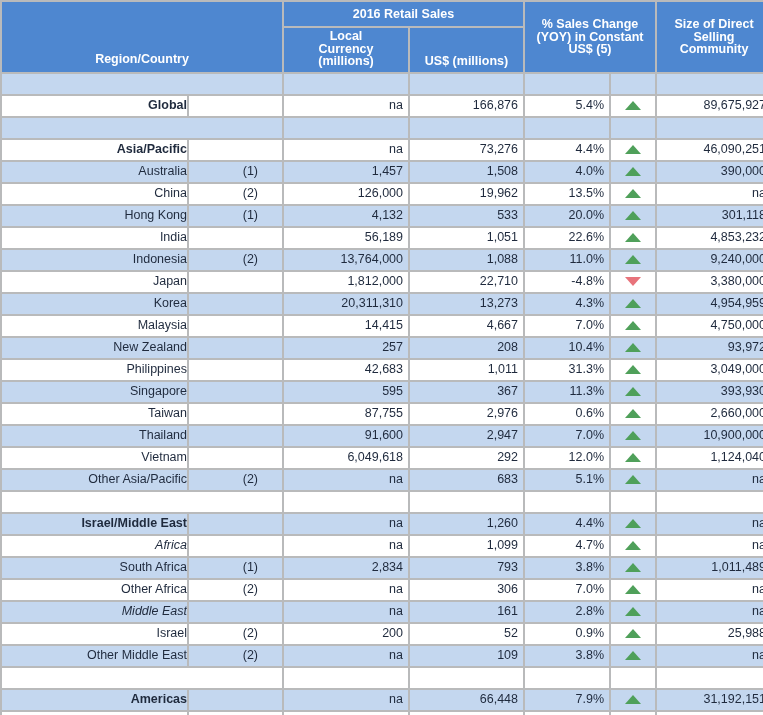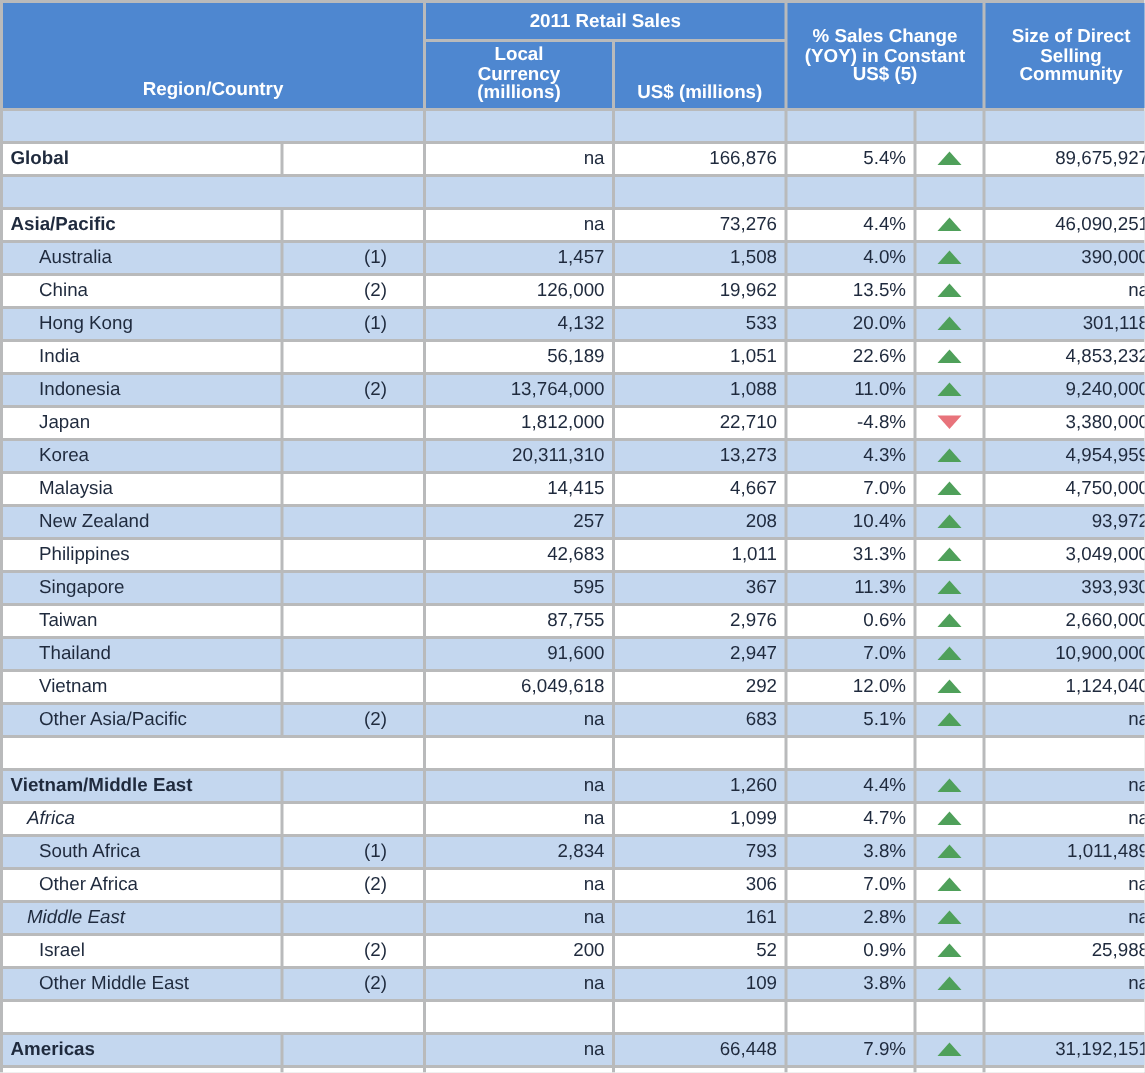--- a/index.html
+++ b/index.html
@@ -48,21 +48,21 @@
   .hdr-tall{height:92px;margin-top:24px;}
   .hdr-top{height:20px;}
   .hdr-sub{height:70px;vertical-align:bottom !important;padding-bottom:4px !important;margin-left:45px;}
   .hdr-name{vertical-align:bottom !important;padding-bottom:6px !important;}
 
   
   .cell{background:#ffffff;}
   .stripe{background:#c4d7ef;}
   .spacer td{height:14px;}
 
-  .nm{padding-left:5px !important;text-align:left;}
+  .nm{padding-left:5px !important;text-align:right;}
   .indent1{padding-left:16px !important;}
   .indent2{padding-left:24px !important;}
   .bold{font-weight:bold;}
   .bolditalic{font-weight:normal;font-style:italic;}
   .num{text-align:right;padding-right:5px !important;}
   .note{text-align:right;padding-right:24px !important;font-size:12px;}
   .arr{text-align:center;}
 
   .tri{display:inline-block;width:0;height:0;vertical-align:middle;}
   .tri.up{
@@ -84,21 +84,21 @@
         <col class="c-note">
         <col class="c-local">
       <col class="c-usd">
         <col class="c-pct">
         <col class="c-arr">
         <col class="c-size">
     </colgroup>
     <thead>
       <tr>
         <td class="hdr hdr-name hdr-tall" rowspan="2" colspan="2">Region/Country</td>
-        <td class="hdr hdr-top" colspan="2">2011 Retail Sales</td>
+        <td class="hdr hdr-top" colspan="2">2016 Retail Sales</td>
         <td class="hdr hdr-tall" colspan="2" rowspan="2">
           <div>% Sales Change</div>
           <div>(YOY) in Constant</div>
           <div>US$ (5)</div>
         </td>
         <td class="hdr hdr-tall" rowspan="2">
           <div>Size of Direct</div>
           <div>Selling</div>
           <div>Community</div>
         </td>
@@ -284,21 +284,21 @@
         </tr>
         <tr class="spacer">
           <td colspan="2" class="cell"></td>
           <td class="cell"></td>
           <td class="cell"></td>
           <td class="cell"></td>
           <td class="cell"></td>
           <td class="cell"></td>
         </tr>
         <tr>
-          <td class="stripe nm  bold">Vietnam/Middle East</td>
+          <td class="stripe nm  bold">Israel/Middle East</td>
           <td class="stripe note"></td>
           <td class="stripe num">na</td>
           <td class="stripe num">1,260</td>
           <td class="stripe num">4.4%</td>
           <td class="stripe arr"><span class="tri up"></span></td>
           <td class="stripe num">na</td>
         </tr>
         <tr>
           <td class="cell nm indent1 bolditalic">Africa</td>
           <td class="cell note"></td>

